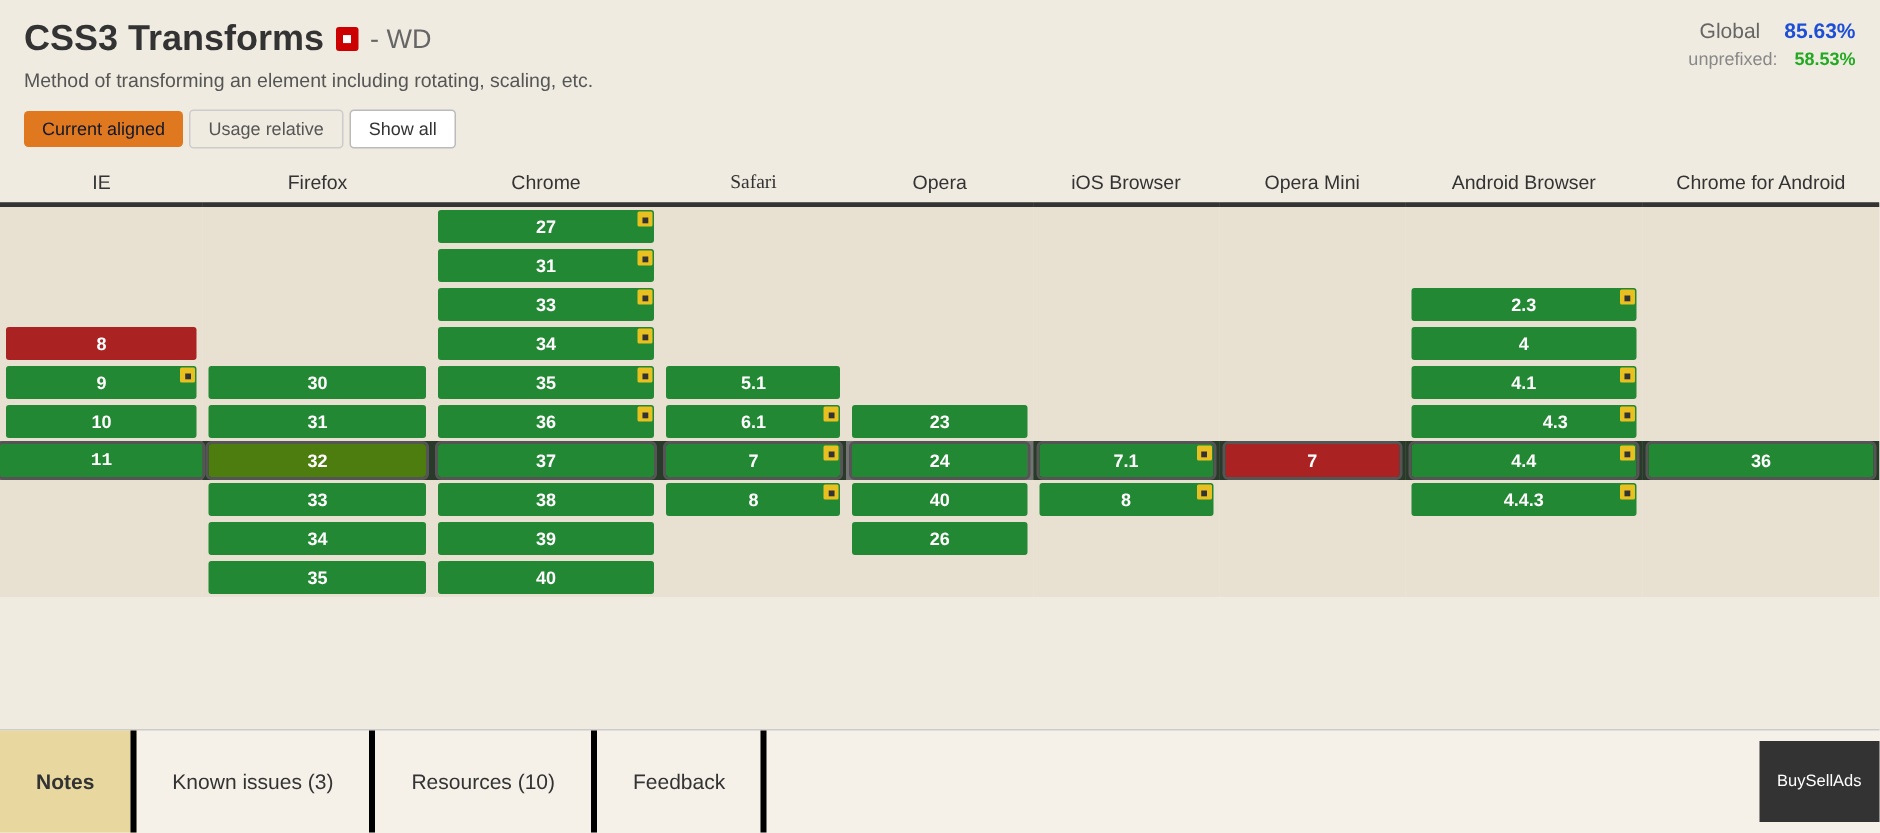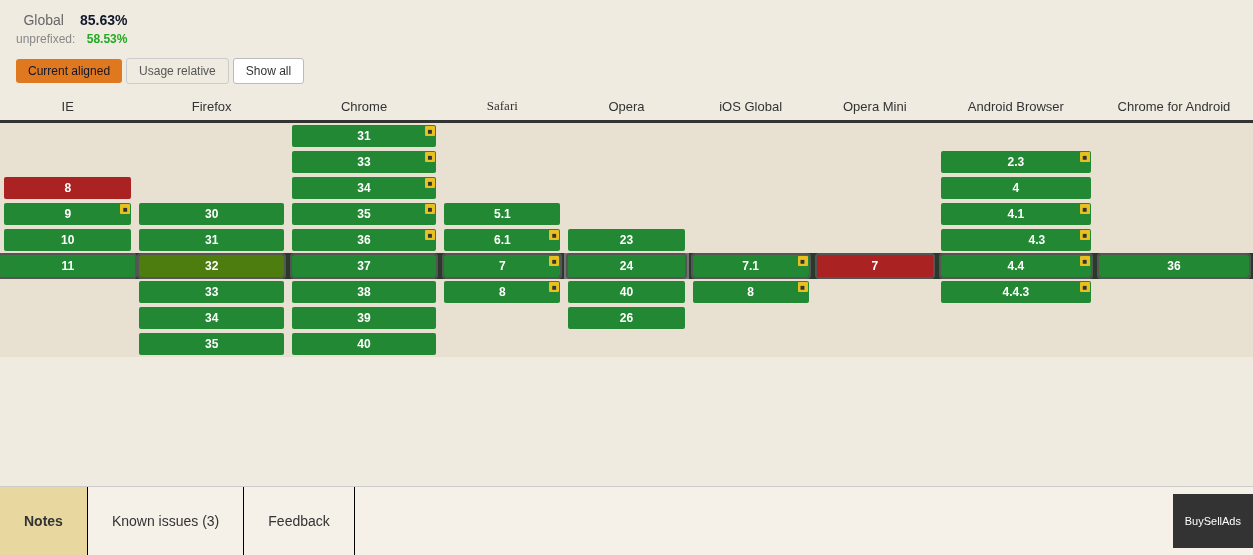--- a/index.html
+++ b/index.html
@@ -58,21 +58,21 @@
       text-align: right;
     }
 
     .global-label {
       font-size: 14px;
       color: #666;
     }
 
     .global-value {
       font-size: 14px;
-      color: #0f172a;
+      color: #1d4ed8;
       font-weight: bold;
       margin-left: 16px;
     }
 
     .unprefixed-row {
       font-size: 12px;
       color: #888;
       margin-top: 4px;
     }
 
@@ -199,21 +199,21 @@
       bottom: 0;
       left: 0;
       width: 100%;
     }
 
     .footer-tab {
       padding: 26px 24px;
       font-size: 14px;
       cursor: pointer;
       color: #333;
-      border-right: 1px solid #000000;
+      border-right: 4px solid #000000;
     }
 
     .footer-tab.active {
       background: #e8d8a0;
       font-weight: bold;
     }
 
     .buy-sell-badge {
       margin-left: auto;
       background: #333;
@@ -230,20 +230,28 @@
     .col-op { width: 110px; }
     .col-ios { width: 110px; }
     .col-opmin { width: 110px; }
     .col-and { width: 140px; }
     .col-chrand { width: 140px; }
   </style>
 </head>
 <body>
 
 <div class="header">
+  <div class="header-left">
+    <div class="title-row">
+      <span class="title-text">CSS3 Transforms</span>
+      <span class="spec-badge">■</span>
+      <span class="spec-label">- WD</span>
+    </div>
+    <div class="subtitle">Method of transforming an element including rotating, scaling, etc.</div>
+  </div>
   <div class="header-right">
     <div style="display:flex; align-items:center; justify-content:flex-end;">
       <span class="global-label">Global</span>
       <span class="global-value">85.63%</span>
     </div>
     <div class="unprefixed-row">
       <span>unprefixed:</span>
       <span class="unprefixed-value">58.53%</span>
     </div>
   </div>
@@ -268,28 +276,44 @@
       <col class="col-and">
       <col class="col-chrand">
     </colgroup>
     <thead>
       <tr>
         <th class="th-ie">IE</th>
         <th class="th-firefox">Firefox</th>
         <th class="th-chrome">Chrome</th>
         <th class="th-safari">Safari</th>
         <th class="th-opera">Opera</th>
-        <th class="th-ios-safari">iOS Global</th>
+        <th class="th-ios-safari">iOS Browser</th>
         <th class="th-opera-mini">Opera Mini</th>
         <th class="th-android">Android Browser</th>
         <th class="th-chrome-android">Chrome for Android</th>
       </tr>
     </thead>
     <tbody>
 
+      <tr>
+        <td></td>
+        <td></td>
+        <td>
+          <div class="ver-box ver-green" style="position:relative;">
+            27
+            <span class="flag-icon">■</span>
+          </div>
+        </td>
+        <td></td>
+        <td></td>
+        <td></td>
+        <td></td>
+        <td></td>
+        <td></td>
+      </tr>
 
       <tr>
         <td></td>
         <td></td>
         <td>
           <div class="ver-box ver-green" style="position:relative;">
             31
             <span class="flag-icon">■</span>
           </div>
         </td>
@@ -402,21 +426,21 @@
         <td>
           <div class="ver-box ver-green" style="position:relative;padding-left:44px;">
             4.3
             <span class="flag-icon">■</span>
           </div>
         </td>
         <td></td>
       </tr>
 
       <tr style="background:#2a4a2a;">
-        <td style="background:#737373; padding: 2px 0;">
+        <td style="background:#737373; padding: 2px 0; font-family: Liberation Mono, monospace;">
           <div class="ver-box ver-highlighted" style="background:#228833; outline:2px solid #555;">11</div>
         </td>
         <td style="background:#2a3a2a; padding: 2px 4px;">
           <div class="ver-box ver-highlighted" style="background:#4d7c0f; outline:2px solid #555;">32</div>
         </td>
         <td style="background:#2a3a2a; padding: 2px 4px;">
           <div class="ver-box ver-highlighted" style="background:#228833; outline:2px solid #555;">37</div>
         </td>
         <td style="background:#2a3a2a; padding: 2px 4px;">
           <div class="ver-box ver-highlighted" style="background:#228833; outline:2px solid #555; position:relative;">
@@ -513,15 +537,16 @@
         <td></td>
         <td></td>
       </tr>
     </tbody>
   </table>
 </div>
 
 <div class="footer-tabs">
   <div class="footer-tab active">Notes</div>
   <div class="footer-tab">Known issues (3)</div>
+  <div class="footer-tab">Resources (10)</div>
   <div class="footer-tab">Feedback</div>
   <div class="buy-sell-badge">BuySellAds</div>
 </div>
 
 </body></html>

